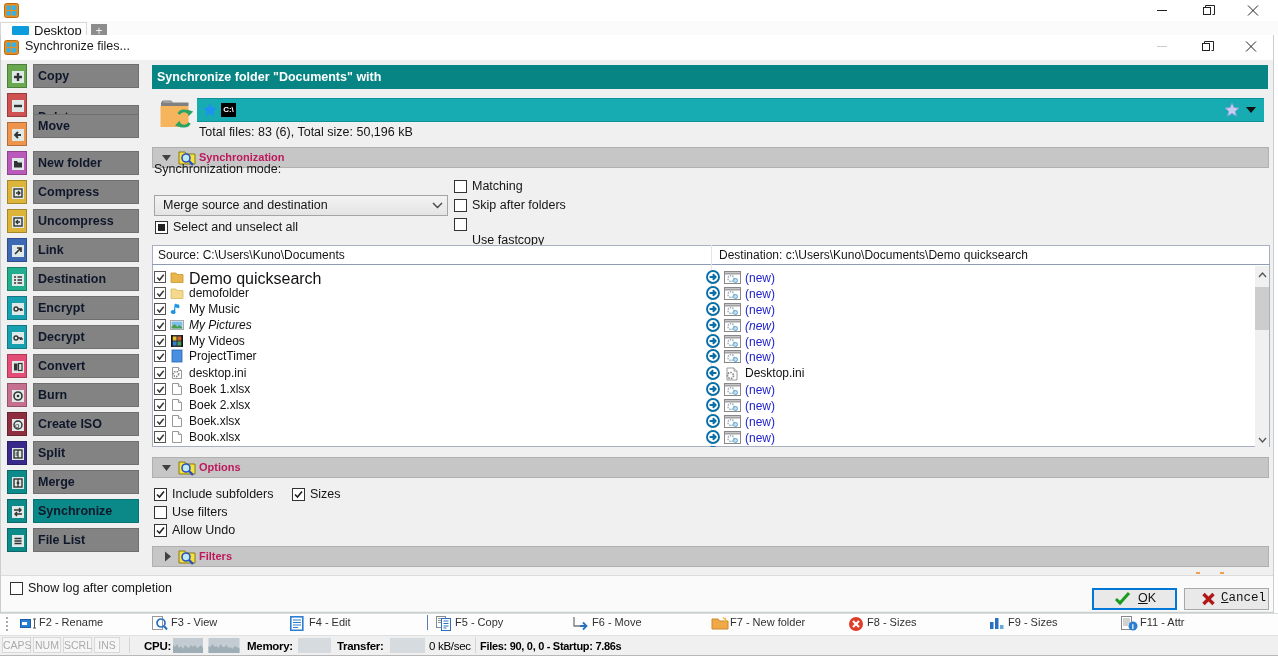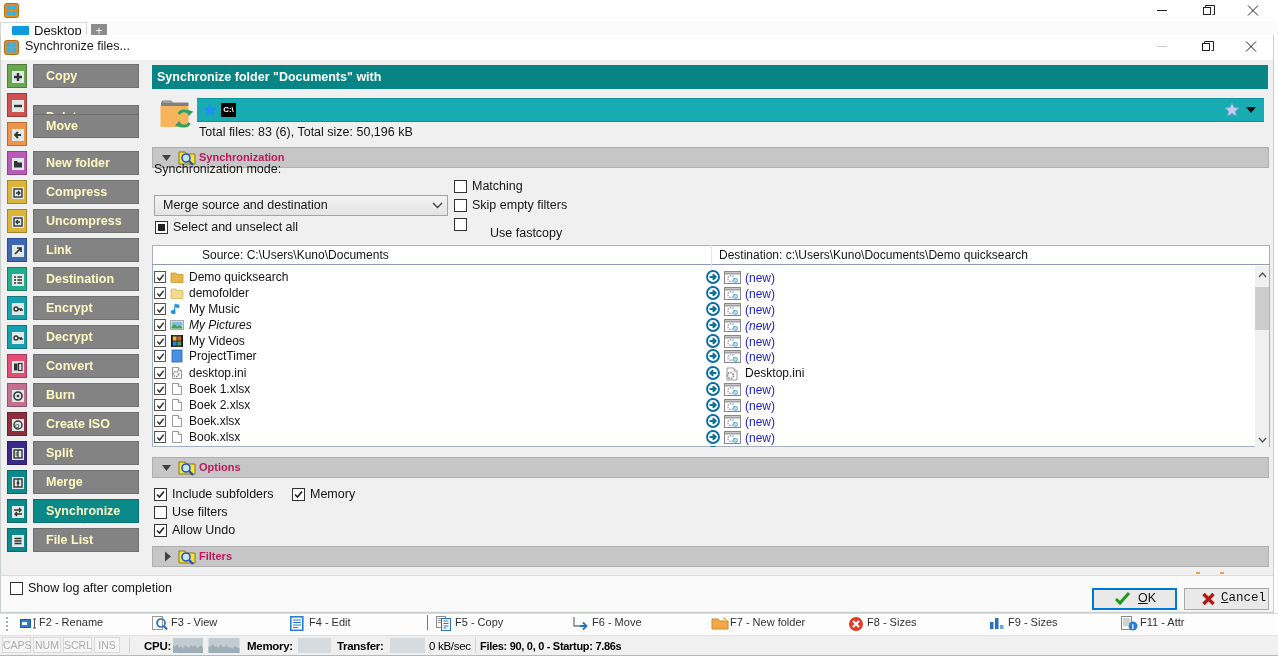--- a/index.html
+++ b/index.html
@@ -9,22 +9,22 @@
 .abs { position:absolute; }
 .txt { position:absolute; white-space:nowrap; font-size:12.5px; color:#151515; }
 .b { font-weight:bold; }
 .w { color:#fff; }
 
 .ck { position:absolute; width:13px; height:13px; background:#fff; border:1px solid #333; }
 
 .sic { position:absolute; left:7px; width:20px; height:24px; }
 .sic .in { position:absolute; left:4px; top:6px; width:12px; height:12px; background:#dfe9e7; }
 .slb { position:absolute; left:33px; width:106px; height:24px; background:#838383;
-  border:1px solid #6f6f6f; color:#fef9c3; font-weight:bold; font-size:12.5px; line-height:22px;
-  padding-left:12px; }
+  border:1px solid #6f6f6f; color:#0f172a; font-weight:bold; font-size:12.5px; line-height:22px;
+  padding-left:4px; }
 .sechdr { position:absolute; left:152px; width:1117px; height:21px; background:#c6c6c6;
   border:1px solid #b0b0b0; }
 .sectxt { position:absolute; left:46px; top:3px; font-size:11px; font-weight:bold; color:#be185d; }
 .lrow { position:absolute; left:152px; width:1103px; height:16px; }
 .newt { position:absolute; left:593px; top:1px; font-size:12px; color:#2222cc; }
 .fkt { position:absolute; top:616px; font-size:11px; color:#303030; }
 .sbx { position:absolute; top:637px; height:16px; border:1px solid #d9d9d9; background:#f6f6f6;
   color:#ababab; font-size:10.5px; text-align:center; line-height:14px; }
 .stxt { position:absolute; top:640px; font-size:11.5px; color:#000; letter-spacing:-0.3px; }
 </style>
@@ -271,42 +271,42 @@
   </svg>
 
 <div class="ck" style="left:155px;top:221px;">
     <div style="position:absolute;left:2px;top:2px;width:7px;height:7px;background:#222;"></div>
   </div>
 <div class="txt" style="left:173px;top:220px;">Select and unselect all</div>
 
 <div class="ck" style="left:454px;top:180px;"></div>
 <div class="txt" style="left:472px;top:179px;">Matching</div>
 <div class="ck" style="left:454px;top:199px;"></div>
-<div class="txt" style="left:472px;top:198px;">Skip empty filters</div>
+<div class="txt" style="left:472px;top:198px;">Skip after folders</div>
 <div class="ck" style="left:454px;top:218px;"></div>
-<div class="txt" style="left:472px;top:226px;margin-left:18px;">Use fastcopy</div>
+<div class="txt" style="left:472px;top:233px;">Use fastcopy</div>
 
 <div class="abs" style="left:152px;top:245px;width:1118px;height:202px;background:#fff;border:1px solid #a8b0c0;"></div>
 <div class="abs" style="left:152px;top:245px;width:1118px;height:20px;border-bottom:1px solid #8f9ab8;"></div>
 <div class="abs" style="left:711px;top:245px;width:1px;height:201px;background:#e4e4e4;"></div>
-<div class="txt" style="left:158px;top:248px;font-size:12px;margin-left:44px;">Source: C:\Users\Kuno\Documents</div>
+<div class="txt" style="left:158px;top:248px;font-size:12px;">Source: C:\Users\Kuno\Documents</div>
 <div class="txt" style="left:719px;top:248px;font-size:12px;">Destination: c:\Users\Kuno\Documents\Demo quicksearch</div>
 <div id="filelist">
     <div class="lrow" style="top:269px;">
       <div style="position:absolute;left:2px;top:2px;width:12px;height:12px;background:#fff;border:1px solid #555;">
         <svg width="11" height="11" viewBox="0 0 12 12">
           <path d="M2.5 6 l2.5 2.8 L9.5 3" fill="none" stroke="#333" stroke-width="1.6"></path>
         </svg>
       </div>
       <div style="position:absolute;left:18px;top:1px;">
         <svg width="14" height="14">
           <path d="M1 3 h5 l1 1.5 h6 v8 H1 z" fill="#e8b64c" stroke="#c89428" stroke-width="0.8"></path>
         </svg>
       </div>
-      <div style="position:absolute;left:37px;top:1px;font-size:12px;color:#111;">Demo quicksearch</div>
+      <div style="position:absolute;left:37px;top:1px;font-size:16px;color:#111;">Demo quicksearch</div>
       <div style="position:absolute;left:554px;top:1px;">
         <svg width="14" height="14">
           <circle cx="7" cy="7" r="6" fill="#fff" stroke="#0a6ea6" stroke-width="1.9"></circle>
           <path d="M3.6 7 h5 M6.8 4.2 L9.6 7 6.8 9.8" stroke="#0a6ea6" stroke-width="2" fill="none"></path>
         </svg>
       </div>
       <div style="position:absolute;left:572px;top:2px;">
         <svg width="17" height="13">
           <rect x="0.5" y="0.5" width="16" height="12" fill="#fff" stroke="#888"></rect>
           <rect x="0.5" y="0.5" width="16" height="2.4" fill="#c8c8c8" stroke="#888"></rect>
@@ -651,21 +651,21 @@
     <svg width="11" height="11" viewBox="0 0 11 11">
       <path d="M2 5.5 l2.5 2.5 L9 2.5" fill="none" stroke="#222" stroke-width="1.6"></path>
     </svg>
   </div>
 <div class="txt" style="left:172px;top:487px;">Include subfolders</div>
 <div class="ck" style="left:292px;top:488px;">
     <svg width="11" height="11" viewBox="0 0 11 11">
       <path d="M2 5.5 l2.5 2.5 L9 2.5" fill="none" stroke="#222" stroke-width="1.6"></path>
     </svg>
   </div>
-<div class="txt" style="left:310px;top:487px;">Memory</div>
+<div class="txt" style="left:310px;top:487px;">Sizes</div>
 <div class="ck" style="left:154px;top:506px;"></div>
 <div class="txt" style="left:172px;top:505px;">Use filters</div>
 <div class="ck" style="left:154px;top:524px;">
     <svg width="11" height="11" viewBox="0 0 11 11">
       <path d="M2 5.5 l2.5 2.5 L9 2.5" fill="none" stroke="#222" stroke-width="1.6"></path>
     </svg>
   </div>
 <div class="txt" style="left:172px;top:523px;">Allow Undo</div>
 
 <div class="sechdr" style="top:546px;">

